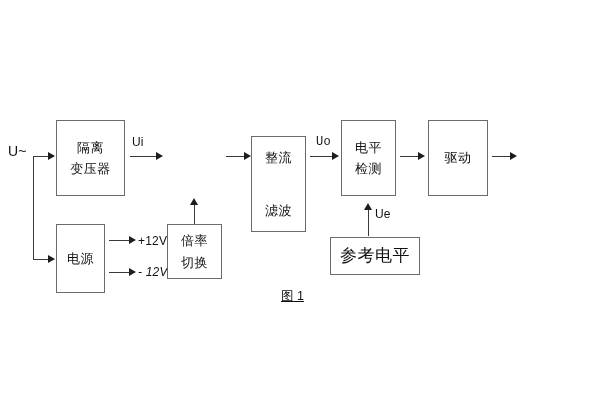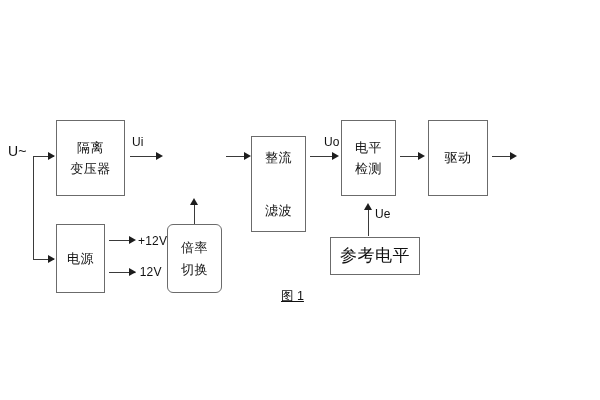--- a/index.html
+++ b/index.html
@@ -99,21 +99,21 @@
 
 
   <div class="lineh" style="left:226px; top:156px; width:20px;"></div>
   <div class="arrowhead ar-right" style="left:244px; top:152px;"></div>
 
   <div class="blk" style="left:251px; top:136px; width:55px; height:96px;gap:31px;">
     <span>整流</span>
     <span>滤波</span>
   </div>
 
-  <div class="lbl" style="left:324px; top:135px;">Uo</div>
+  <div class="lbl" style="left:316px; top:135px;font-family:Liberation Mono, monospace;">Uo</div>
   <div class="lineh" style="left:310px; top:156px; width:24px;"></div>
   <div class="arrowhead ar-right" style="left:332px; top:152px;"></div>
 
   <div class="blk" style="left:341px; top:120px; width:55px; height:76px;">
     <span>电平</span>
     <span>检测</span>
   </div>
 
   <div class="lineh" style="left:400px; top:156px; width:20px;"></div>
   <div class="arrowhead ar-right" style="left:418px; top:152px;"></div>
@@ -129,23 +129,23 @@
   <div class="blk" style="left:56px; top:224px; width:49px; height:69px;">
     <span>电源</span>
   </div>
 
   <div class="lineh" style="left:109px; top:240px; width:22px;"></div>
   <div class="arrowhead ar-right" style="left:129px; top:236px;"></div>
   <div class="lbl" style="left:138px; top:218px;margin-top:16px;">+12V</div>
 
   <div class="lineh" style="left:109px; top:272px; width:22px;"></div>
   <div class="arrowhead ar-right" style="left:129px; top:268px;"></div>
-  <div class="lbl" style="left:132px; top:265px;">- 12V</div>
+  <div class="lbl" style="left:138px; top:265px;font-style:italic;">- 12V</div>
 
-  <div class="blk" style="left:167px; top:224px; width:55px; height:69px;border-radius:6px;">
+  <div class="blk" style="left:167px; top:224px; width:55px; height:55px;">
     <span>倍率</span>
     <span>切换</span>
   </div>
 
   <div class="linev" style="left:194px; top:203px; height:21px;"></div>
   <div class="arrowhead ar-up" style="left:190px; top:198px;"></div>
 
   <div class="blk" style="left:330px; top:237px; width:90px; height:38px; font-size:17px;">
     <span>参考电平</span>
   </div>

